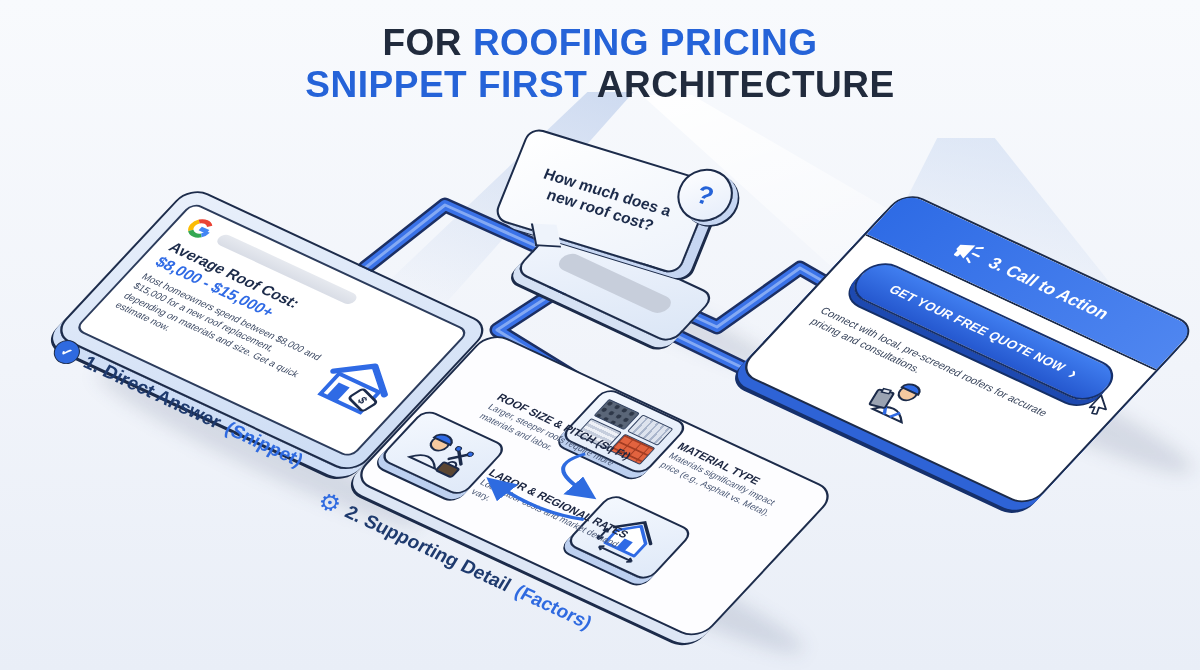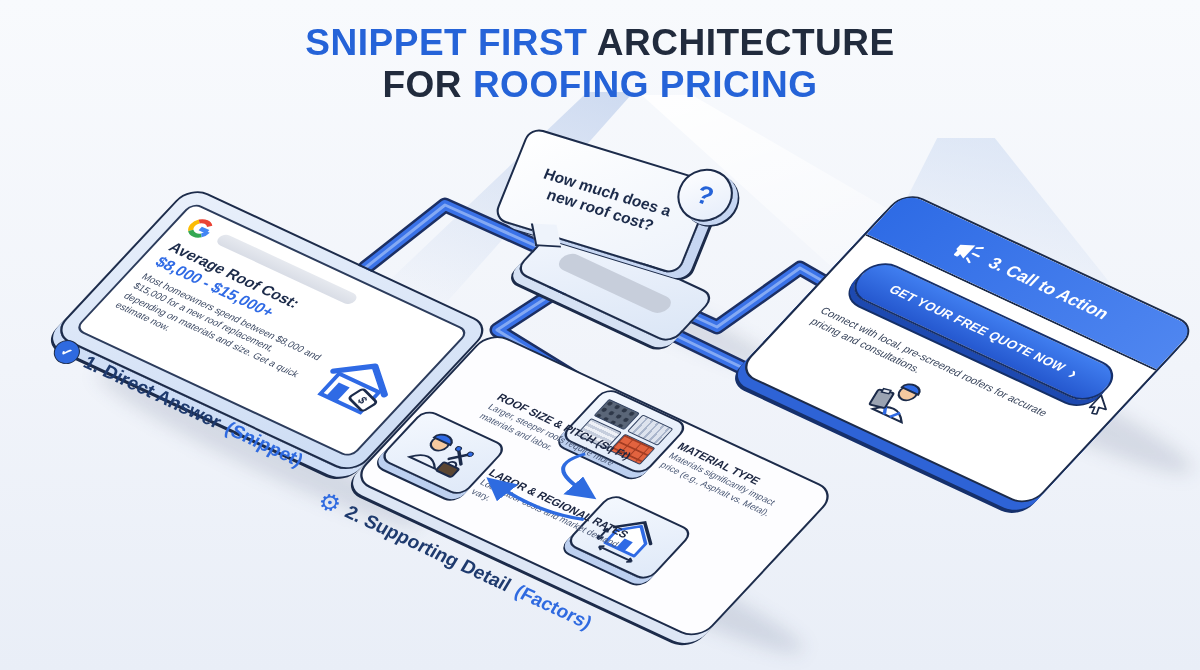--- a/index.html
+++ b/index.html
@@ -147,22 +147,22 @@
       <path class="p-in" d="M680 310 L717 327 L800 268 L875 311"></path>
     </g>
     <g>
       <path class="p-out" d="M648 322 L772 382 L870 420"></path>
       <path class="p-mid" d="M648 322 L772 382 L870 420"></path>
       <path class="p-in" d="M648 322 L772 382 L870 420"></path>
     </g>
   </svg>
 
   <div class="title">
+    <div><span>FOR </span><span class="accent">ROOFING PRICING</span></div>
     <div><span class="accent">SNIPPET FIRST</span><span> ARCHITECTURE</span></div>
-    <div><span>FOR </span><span class="accent">ROOFING PRICING</span></div>
   </div>
 
   <div class="platform iso">
     <div class="mark"></div>
   </div>
   <div class="bubble">
     <div class="bubble-text">How much does a new roof cost?</div>
     <div class="tail"></div>
     <div class="qbadge">
       <span>?</span>

